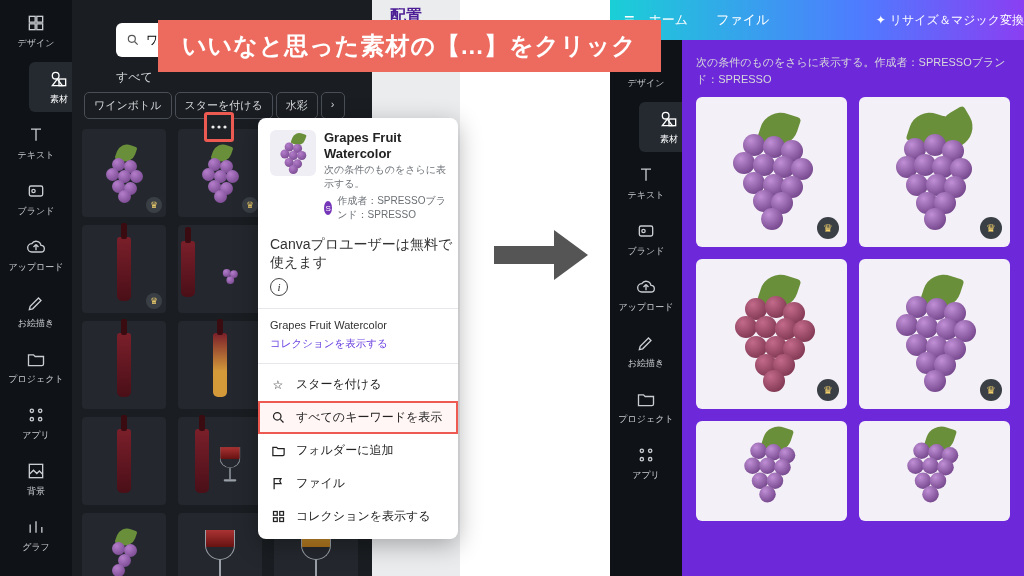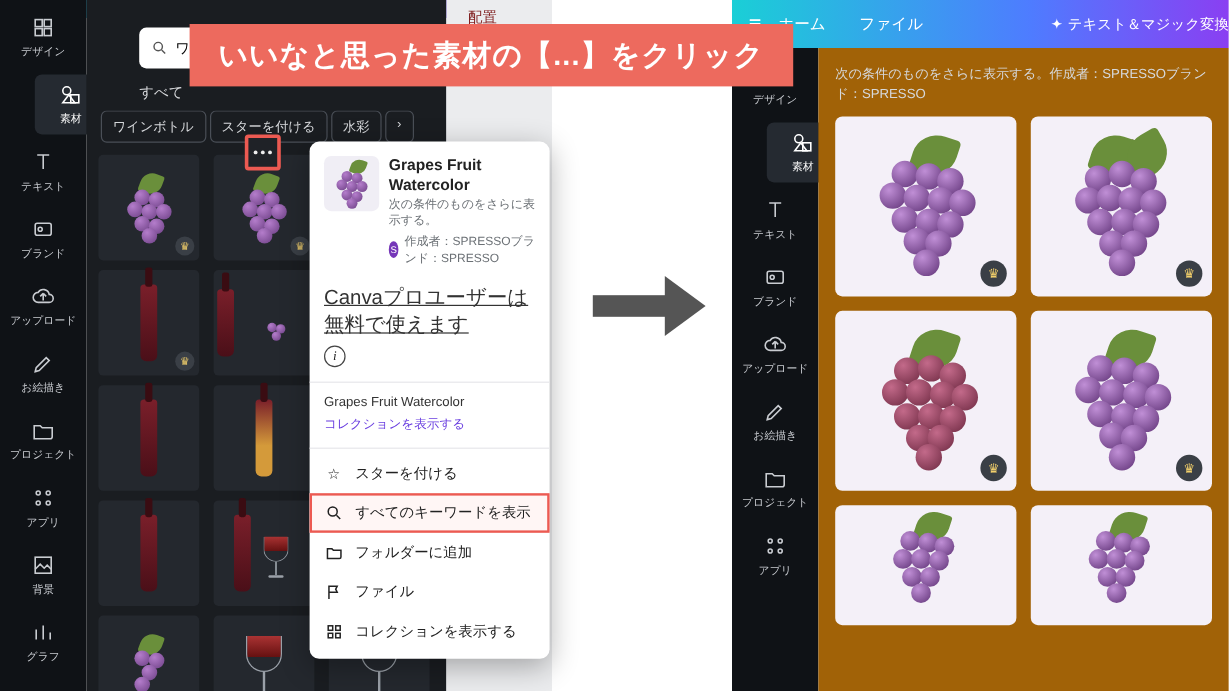--- a/index.html
+++ b/index.html
@@ -44,39 +44,39 @@
   .wine-glass .base{position:absolute;left:6px;top:46px;width:18px;height:3px;background:#9aa0a8;border-radius:2px;}
 
   
   .popup { position:absolute; left:258px; top:118px; width:200px; background:#fff; border-radius:8px; box-shadow:0 6px 24px rgba(0,0,0,.3); padding:12px 0 6px 0; z-index:5; font-size:12px; color:#222; }
   .popup-head { display:flex; gap:8px; padding:0 12px 8px 12px; }
   .popup-thumb { width:46px; height:46px; border-radius:6px; background:#f0eef5; display:flex; align-items:center; justify-content:center; flex-shrink:0;}
   .popup-title { font-weight:700; font-size:13px; line-height:1.2; }
   .popup-cond { font-size:10px; color:#6b7075; margin-top:2px;}
   .popup-author { display:flex; align-items:center; gap:5px; font-size:10px; color:#6b7075; margin-top:3px;}
   .popup-author .av{width:14px;height:14px;border-radius:50%;background:#7536b8;color:#fff;font-size:8px;display:flex;align-items:center;justify-content:center;}
-  .popup-note { padding:6px 3px 2px 12px; font-size:17px; color:#333;text-decoration:underline; }
+  .popup-note { padding:6px 3px 2px 12px; font-size:14px; color:#333; }
   .popup-info { padding:4px 12px 8px 12px; }
   .popup-info .ico{width:18px;height:18px;border:1.5px solid #444;border-radius:50%;display:flex;align-items:center;justify-content:center;font-family:Georgia,serif;font-style:italic;font-size:11px;}
   .popup-sep { border-top:1px solid #e6e7ea; margin:4px 0;}
   .popup-label { padding:6px 12px; font-size:11px; color:#333;}
   .popup-tags { display:flex; flex-wrap:wrap; gap:5px; padding:0 12px 6px 12px; }
   .ptag { border:1px solid #d9dadd; border-radius:4px; padding:3px 7px; font-size:10.5px; color:#333; cursor:pointer; }
   .popup-link { padding:0 12px 8px 12px; font-size:10.5px; color:#6a3fe0; cursor:pointer;}
   .popup-menu { display:flex; flex-direction:column; }
   .pm-item { display:flex; align-items:center; gap:10px; padding:8px 12px; font-size:12px; color:#222; cursor:pointer; }
   .pm-item .mi { width:16px; height:16px; display:flex; align-items:center; justify-content:center; }
   .pm-item.hl { outline:2px solid #ec5a52; outline-offset:-2px; background:#fff6f5; }
 
   
   .dots-hl { position:absolute; left:204px; top:112px; width:30px; height:30px; background:#1f2227; border:3px solid #ec5a52; z-index:6; display:flex; align-items:center; justify-content:center; color:#eee; border-radius:3px; cursor:pointer; }
 
   
   .canvas-left { position:absolute; left:372px; top:0; width:88px; height:576px; background:#ebecee; }
-  .canvas-left .tab{ position:absolute; top:0; left:14px; font-size:12px; color:#7f1d1d; padding:6px 4px; border-bottom:2px solid #7b3ff2;}
+  .canvas-left .tab{ position:absolute; top:0; left:14px; font-size:16px; color:#4c1d95; padding:6px 4px; border-bottom:2px solid #7b3ff2;font-weight:bold;}
   .canvas-left .ruler{ position:absolute; top:32px; left:0; width:88px; height:22px; background:#fff; border-bottom:1px solid #d9dadd; }
 
   
   .arrow { position:absolute; left:494px; top:230px; width:100px; height:50px; z-index:4;}
   .arrow .bar{position:absolute;left:0;top:16px;width:66px;height:18px;background:#555;}
   .arrow .head{position:absolute;left:60px;top:0;width:0;height:0;border-top:25px solid transparent;border-bottom:25px solid transparent;border-left:34px solid #555;}
 
   
   .callout { position:absolute; left:158px; top:20px; background:#ed6a5e; color:#fff; font-weight:700; font-size:24px; padding:10px 24px; letter-spacing:1px; z-index:10; }
 
@@ -84,21 +84,21 @@
   .right-top { position:absolute; left:610px; top:0; width:414px; height:40px; background:linear-gradient(90deg,#1acfd6,#4e7cff 60%,#8a3ff2); display:flex; align-items:center; color:#fff; font-size:13px; }
   .right-top .hb{ margin:0 14px; font-size:18px;}
   .right-top .sp{ flex:1; display:flex; gap:28px; }
   .right-top .resz { display:flex; align-items:center; gap:4px; font-size:12px; }
   .right-top .resz:before{content:"✦"; font-size:12px;}
 
   
   .right-rail { left:610px; top:40px; height:536px; }
 
   
-  .rpanel { position:absolute; left:682px; top:40px; width:342px; height:536px; background:#a16207; padding:10px 0 0 0; }
+  .rpanel { position:absolute; left:682px; top:40px; width:342px; height:536px; background:#6d28d9; padding:10px 0 0 0; }
   .rpanel .cond { color:#d6d8db; font-size:11px; line-height:1.5; padding:4px 14px 10px 14px; }
   .rgrid { display:grid; grid-template-columns:1fr 1fr; gap:12px; padding:0 14px; }
   .rthumb { height:150px; border-radius:6px; background:#f4f0f8; position:relative; display:flex; align-items:center; justify-content:center; }
   .rthumb .crown{ right:8px; bottom:8px; width:22px; height:22px; font-size:11px; }
   .rthumb.short{ height:100px; }
 
   
   .grapeB { width:110px; height:120px; position:relative; }
   .grapeB .lf{ position:absolute; top:0; left:44px; width:36px; height:34px; background:#6a8f3b; border-radius:60% 10% 60% 10%; transform:rotate(18deg);}
   .grapeB .st{ position:absolute; top:4px; left:60px; width:3px; height:20px; background:#6b4a2a; transform:rotate(18deg);}
@@ -445,21 +445,21 @@
   </div>
 
 <div class="callout">いいなと思った素材の【...】をクリック</div>
 
 <div class="right-top">
   <span class="hb">≡</span>
   <div class="sp">
     <span>ホーム</span>
     <span>ファイル</span>
   </div>
-  <span class="resz">テキスト＆マジック変換</span>
+  <span class="resz">リサイズ＆マジック変換</span>
 </div>
 
 <div class="rail right-rail">
   <div class="rail-item">
       <span class="rail-ico">
         <svg viewBox="0 0 24 24">
           <rect x="4" y="4" width="7" height="7"></rect>
           <rect x="13" y="4" width="7" height="7"></rect>
           <rect x="4" y="13" width="7" height="7"></rect>
           <rect x="13" y="13" width="7" height="7"></rect>

